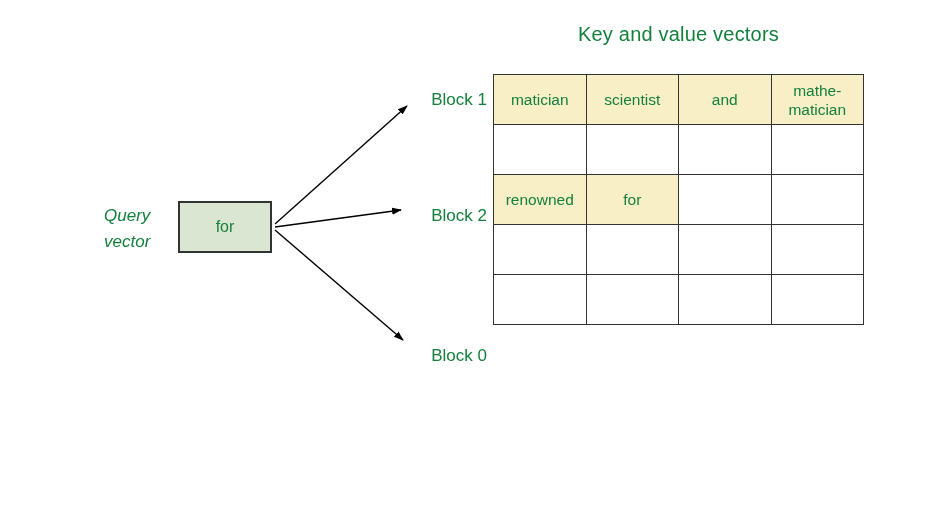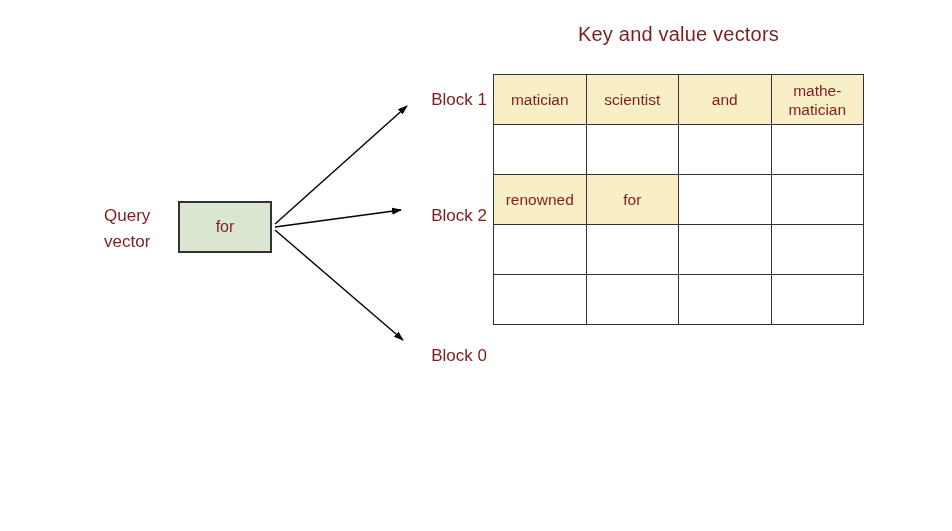--- a/index.html
+++ b/index.html
@@ -2,39 +2,40 @@
 <html style="--highlight: #f9efc7; --query-box-fill: #dbe6d2; --border: #333333; --arrow: #000000;"><head>
 <meta charset="utf-8">
 <style>
   html, body { margin: 0; padding: 0; background: #ffffff; }
   .canvas {
     position: relative;
     width: 952px;
     height: 398px;
     background: #ffffff;
     font-family: "Liberation Sans", sans-serif;
-    color: #7f1d1d;
+    color: #15803d;
     overflow: hidden;
   }
   .title {
     position: absolute;
     left: 493px;
     top: 23px;
     width: 371px;
     text-align: center;
     font-size: 20px;
     letter-spacing: 0.2px;
   }
   .query-label {
     position: absolute;
     left: 104px;
     top: 203px;
     font-size: 17px;
     line-height: 26px;
     white-space: pre-line;
+    font-style: italic;
   }
   .query-box {
     position: absolute;
     left: 178px;
     top: 201px;
     width: 94px;
     height: 52px;
     box-sizing: border-box;
     background: var(--query-box-fill, #dbe6d2);
     border: 2px solid var(--border, #333333);

